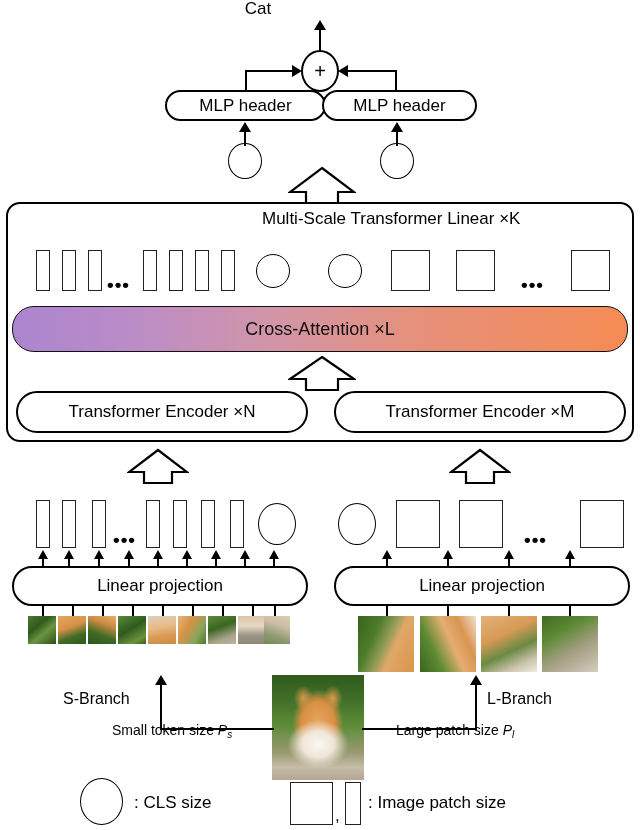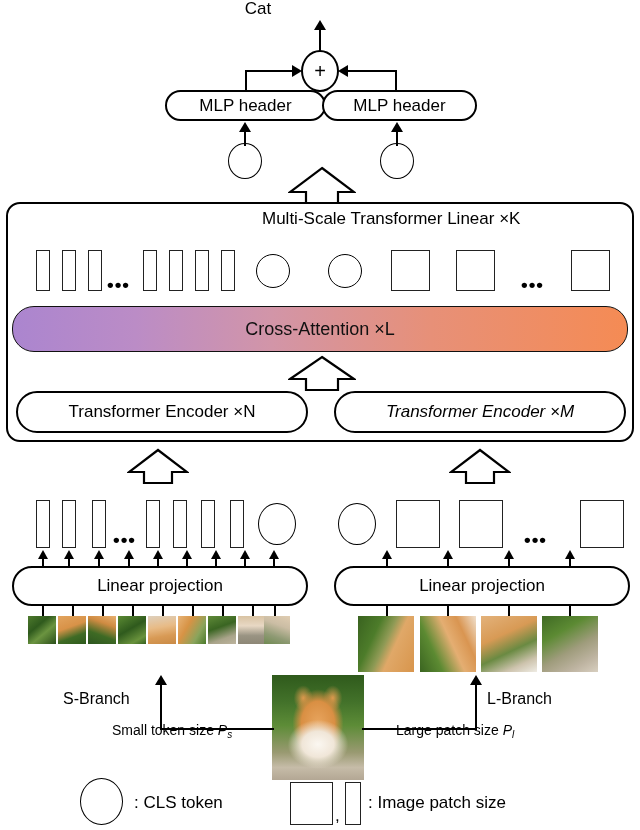--- a/index.html
+++ b/index.html
@@ -165,21 +165,21 @@
 
 <div class="blockarrow" style="left:288px;top:355px;width:68px;height:36px;">
   <svg width="68" height="36" viewBox="0 0 68 36">
     <polygon points="34,2 66,24 50,24 50,35 18,35 18,24 2,24" fill="#ffffff" stroke="#000000" stroke-width="2.2" stroke-linejoin="miter"></polygon>
   </svg>
 </div>
 
 <div class="capsule" style="left:16px;top:391px;width:292px;height:42px;">
   <span>Transformer Encoder ×N</span>
 </div>
-<div class="capsule" style="left:334px;top:391px;width:292px;height:42px;font-style:italic;">
+<div class="capsule" style="left:334px;top:391px;width:292px;height:42px;">
   <span>Transformer Encoder ×M</span>
 </div>
 
 <div class="blockarrow" style="left:127px;top:448px;width:62px;height:36px;">
   <svg width="62" height="36" viewBox="0 0 62 36">
     <polygon points="31,2 60,24 45,24 45,35 17,35 17,24 2,24" fill="#ffffff" stroke="#000000" stroke-width="2.2" stroke-linejoin="miter"></polygon>
   </svg>
 </div>
 <div class="blockarrow" style="left:449px;top:448px;width:62px;height:36px;">
   <svg width="62" height="36" viewBox="0 0 62 36">
@@ -289,18 +289,18 @@
 <div class="psize-txt" style="left:112px;top:722px;">
   <span>Small token size</span>
   <i>P</i><span class="sub">s</span>
 </div>
 <div class="psize-txt" style="left:396px;top:722px;">
   <span>Large patch size</span>
   <i>P</i><span class="sub">l</span>
 </div>
 
 <div class="cls-circle" style="left:80px;top:778px;width:43px;height:47px;"></div>
-<div class="legend-txt" style="left:134px;top:793px;">: CLS token</div>
+<div class="legend-txt" style="left:134px;top:793px;">: CLS size</div>
 
 <div class="tok-sq" style="left:290px;top:782px;width:43px;height:43px;"></div>
 <div class="legend-txt" style="left:335px;top:806px;">,</div>
 <div class="tok-tall" style="left:345px;top:782px;width:16px;height:43px;"></div>
 <div class="legend-txt" style="left:368px;top:793px;">: Image patch size</div>
 
 </body></html>

